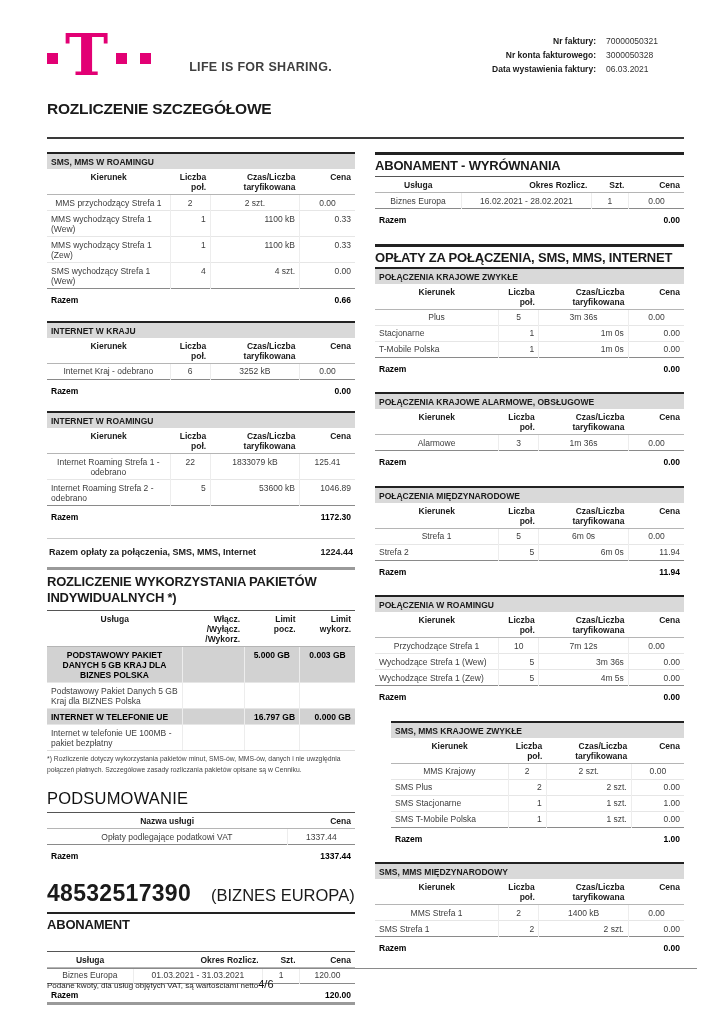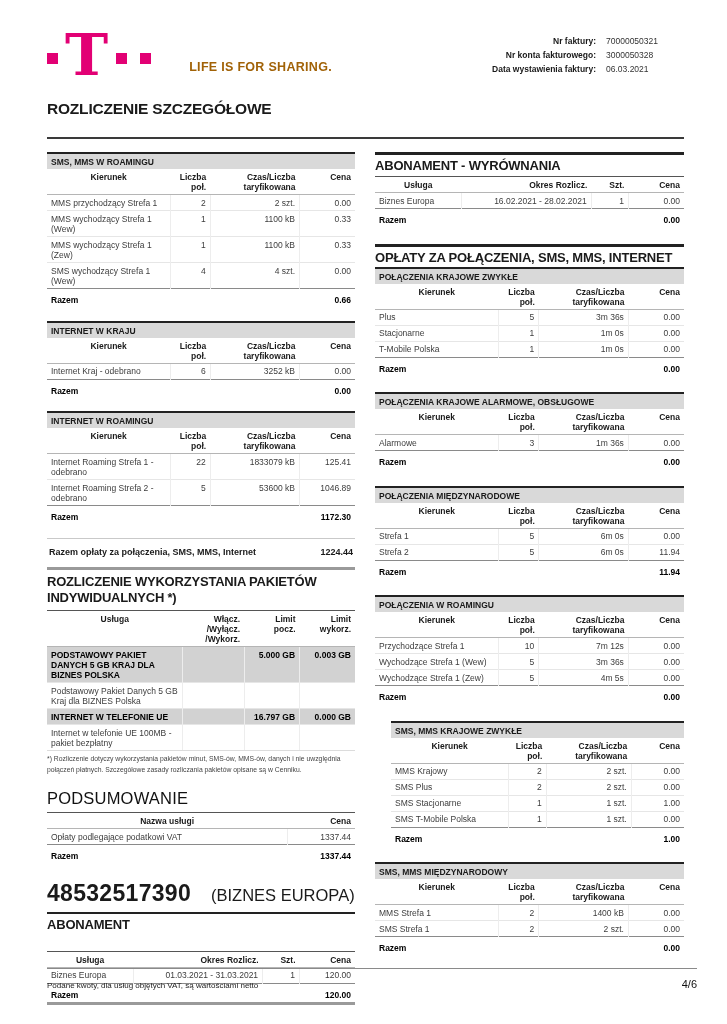--- a/index.html
+++ b/index.html
@@ -8,21 +8,21 @@
   .page { position:relative; width:727px; height:1024px; background:#fff; overflow:hidden; }
   .content { padding:26px 43px 0 47px; }
 
   
   .hdr { display:flex; align-items:flex-start; }
   .logo { display:flex; align-items:center; height:60px; margin-top:2px; }
   .logo .sq { width:11px; height:11px; background:#E20074; display:inline-block; }
   .logo .sq + .sq { margin-left:13px; }
   .logo .t-glyph { font-family:"DejaVu Serif", serif; font-weight:bold; color:#E20074;
                    font-size:58px; line-height:58px; margin:0 8px 6px 7px; }
-  .tagline { color:#a16207; font-weight:bold; font-size:12.5px; letter-spacing:.3px;
+  .tagline { color:#404040; font-weight:bold; font-size:12.5px; letter-spacing:.3px;
              margin:34px 0 0 38px; }
   .meta { margin-left:auto; margin-top:10px; display:grid;
           grid-template-columns:auto 78px; column-gap:10px; row-gap:4px;
           font-size:8.5px; align-items:baseline; }
   .meta .lab { font-weight:bold; text-align:right; }
   .meta .val { text-align:left; color:#333; }
 
   
   .page-title { margin-top:12px; font-size:15.5px; font-weight:bold; letter-spacing:-.2px;
                 border-bottom:2px solid #3a3a3a; padding-bottom:19px; }
@@ -36,21 +36,21 @@
   .tsec { margin-bottom:13px; }
   .tbar { background:#d9d9d9; border-top:2px solid #222; font-weight:bold;
           font-size:8.5px; padding:3px 4px 2px; }
   table { width:100%; border-collapse:collapse; font-size:8.5px; table-layout:fixed; }
   th { font-weight:bold; text-align:right; vertical-align:top; padding:3px 4px 2px;
        border-bottom:1px solid #b5b5b5; white-space:pre-line; font-size:8.5px; }
   th.first { text-align:center; }
   td { text-align:right; vertical-align:top; padding:2.5px 4px; color:#3c3c3c;
        border-top:1px solid #e6e6e6; border-left:1px solid #ededed; word-wrap:break-word; }
   td.first { text-align:left; border-left:none; }
-  tbody tr:first-child td { border-top:none; }
+  tbody tr:first-child td { border-top:none;text-align:center; }
   tr.razem td { font-weight:bold; color:#000; border-top:1px solid #8a8a8a;
                 border-left:none; padding-top:6px; }
   tr.hl td { background:#d2d2d2; font-weight:bold; color:#000; }
 
   
   .big-title { font-size:13px; font-weight:bold; letter-spacing:-.2px;
                border-top:3px solid #222; border-bottom:1.5px solid #555;
                padding:3px 0 3px; }
   .big-title.no-underline { border-bottom:none; padding-bottom:2px; }
   .pkg-title { font-size:13px; font-weight:bold; letter-spacing:-.2px;
@@ -70,21 +70,21 @@
   .msisdn { display:flex; align-items:baseline; gap:20px; margin-top:16px;
             border-bottom:2.5px solid #222; padding-bottom:5px; }
   .msisdn .num { font-size:23px; font-weight:bold; letter-spacing:.3px; }
   .msisdn .suffix { font-size:16.5px; font-weight:normal; }
   .sub-big-title { font-size:13px; font-weight:bold; letter-spacing:-.2px;
                    border-bottom:1.5px solid #555; padding:3px 0 19px; }
 
   
   .footer { position:absolute; left:47px; right:30px; top:968px;
             border-top:1px solid #8a8a8a; padding-top:9px;
-            display:flex; justify-content:space-between; align-items:baseline; }
+            display:flex; justify-content:flex-start; align-items:baseline; }
   .footer .note { font-size:8px; color:#222; }
   .footer .pageno { font-size:11px; color:#111; }
 </style>
 </head>
 <body>
 
 <div class="page">
   <div class="content">
 
     <div class="hdr">

